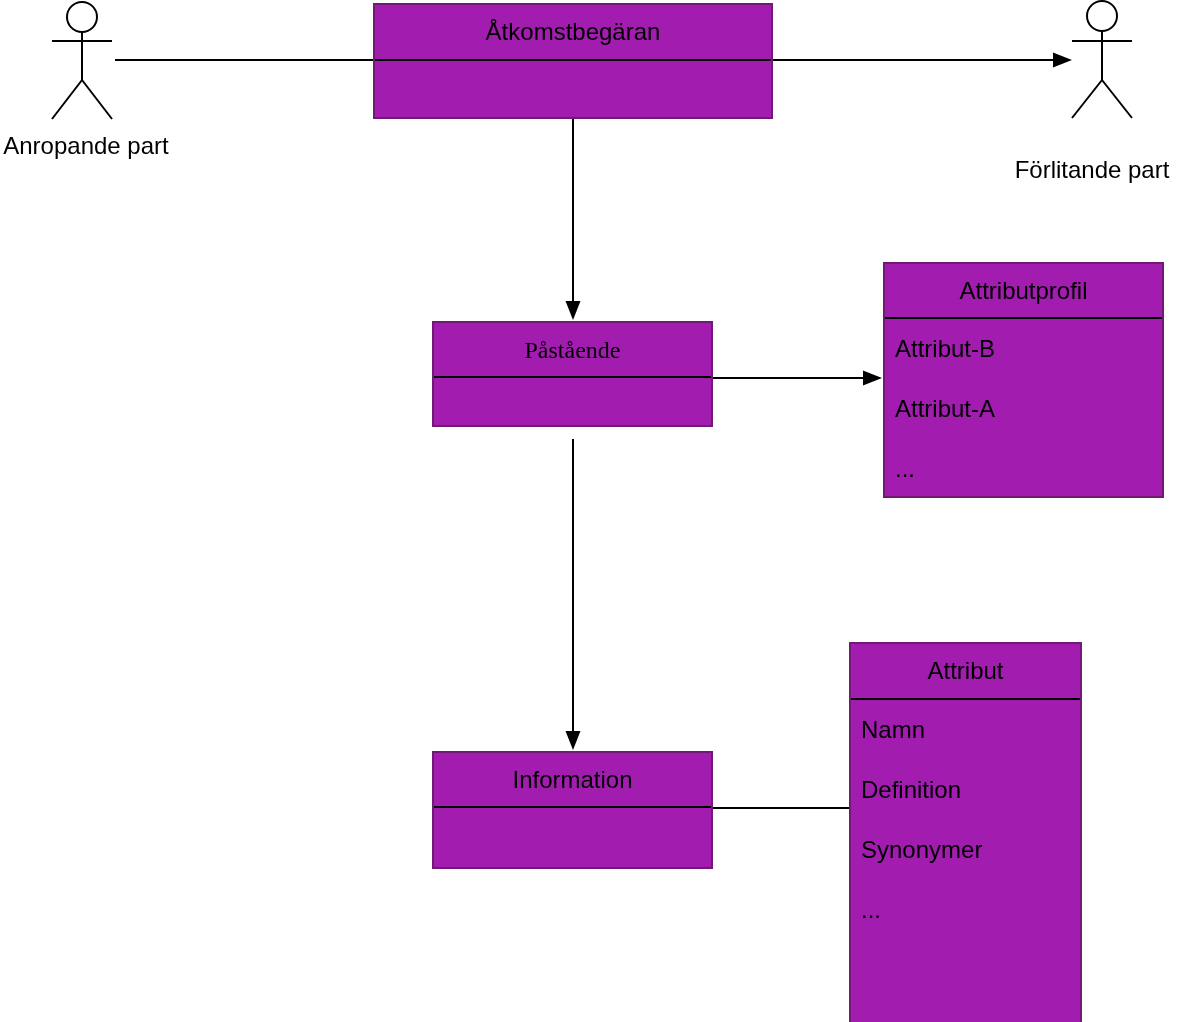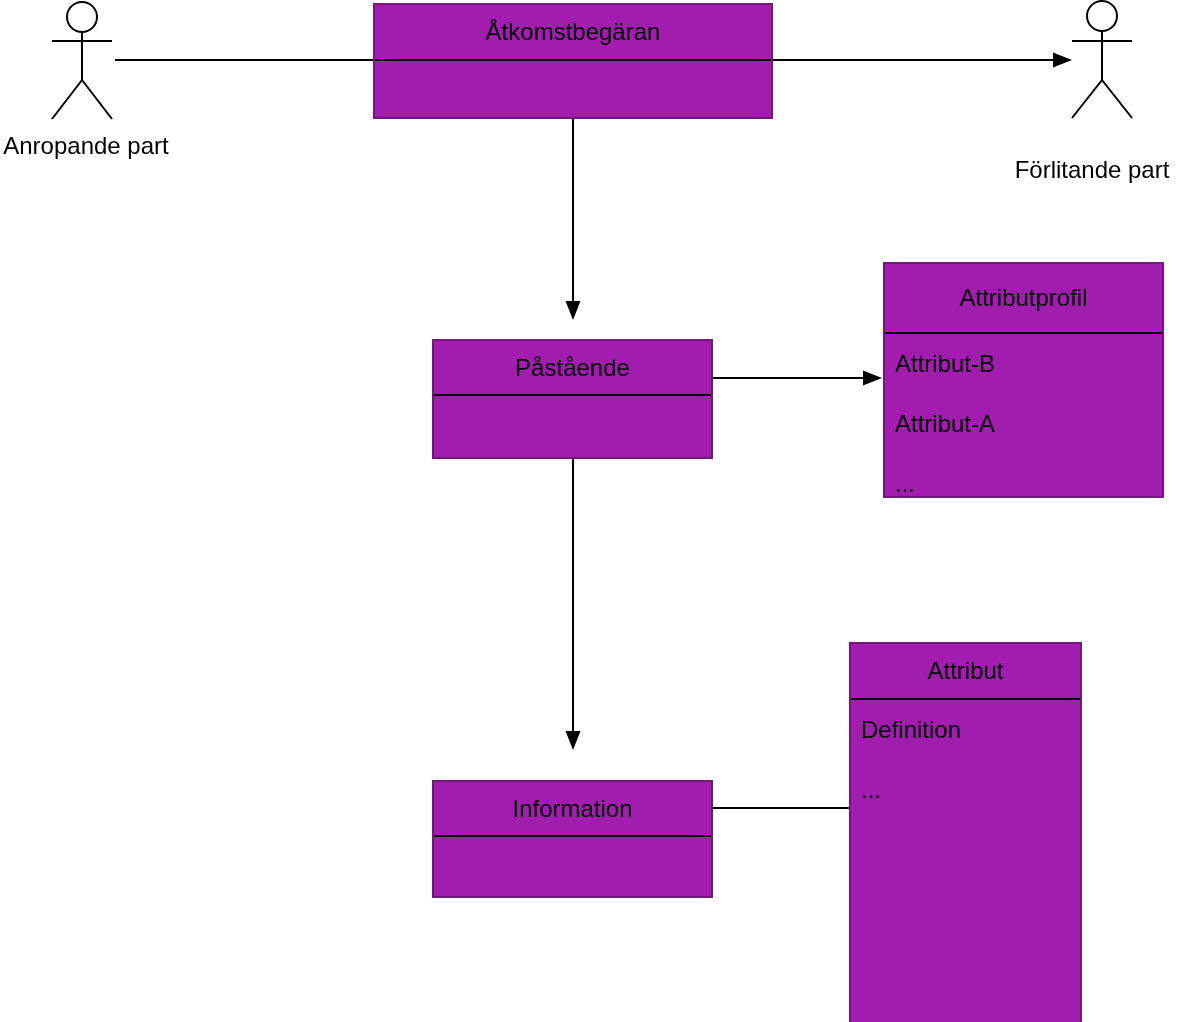--- a/index.html
+++ b/index.html
@@ -93,40 +93,42 @@
   </svg>
 
   <div class="actor-label" style="left:0px; top:132px; width:172px;">Anropande part</div>
   <div class="actor-label" style="left:1012px; top:132px; width:160px;margin-top:24px;">Förlitande part</div>
 
   <div class="uml-box" style="left:373px; top:3px; width:400px; height:116px;">
     <div class="uml-title" style="height:56px;">Åtkomstbegäran</div>
     <div class="uml-body"></div>
   </div>
 
-  <div class="uml-box" style="left:432px; top:339px; width:281px; height:120px;">
+  <div class="uml-box" style="left:432px; top:321px; width:281px; height:106px;font-family:Liberation Serif, serif;">
     <div class="uml-title" style="height:55px;">Påstående</div>
     <div class="uml-body"></div>
   </div>
 
-  <div class="uml-box" style="left:432px; top:751px; width:281px; height:118px;margin-top:29px;">
+  <div class="uml-box" style="left:432px; top:751px; width:281px; height:118px;">
     <div class="uml-title" style="height:55px;">Information</div>
     <div class="uml-body"></div>
   </div>
 
   <div class="uml-box" style="left:883px; top:262px; width:281px; height:236px;">
-    <div class="uml-title" style="height:70px;">Attributprofil</div>
+    <div class="uml-title" style="height:55px;">Attributprofil</div>
     <div class="uml-body">
       <div class="uml-item">Attribut-B</div>
       <div class="uml-item">Attribut-A</div>
       <div class="uml-item">...</div>
     </div>
   </div>
 
   <div class="uml-box" style="left:849px; top:602px; width:233px; height:416px;margin-top:40px;">
     <div class="uml-title" style="height:56px;">Attribut</div>
     <div class="uml-body">
+      <div class="uml-item">Namn</div>
       <div class="uml-item">Definition</div>
+      <div class="uml-item">Synonymer</div>
       <div class="uml-item">...</div>
     </div>
   </div>
 
 </div>
 
 </body></html>

